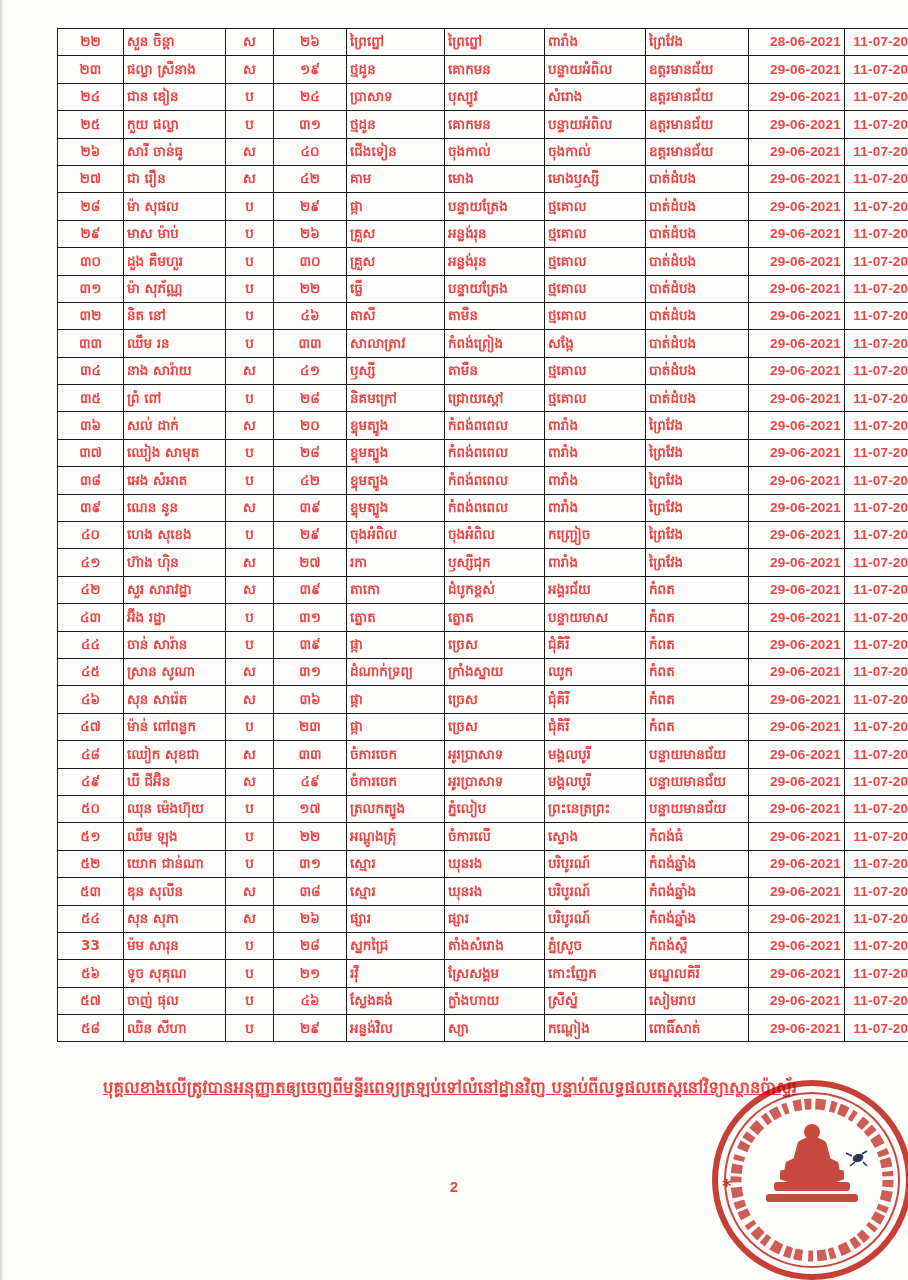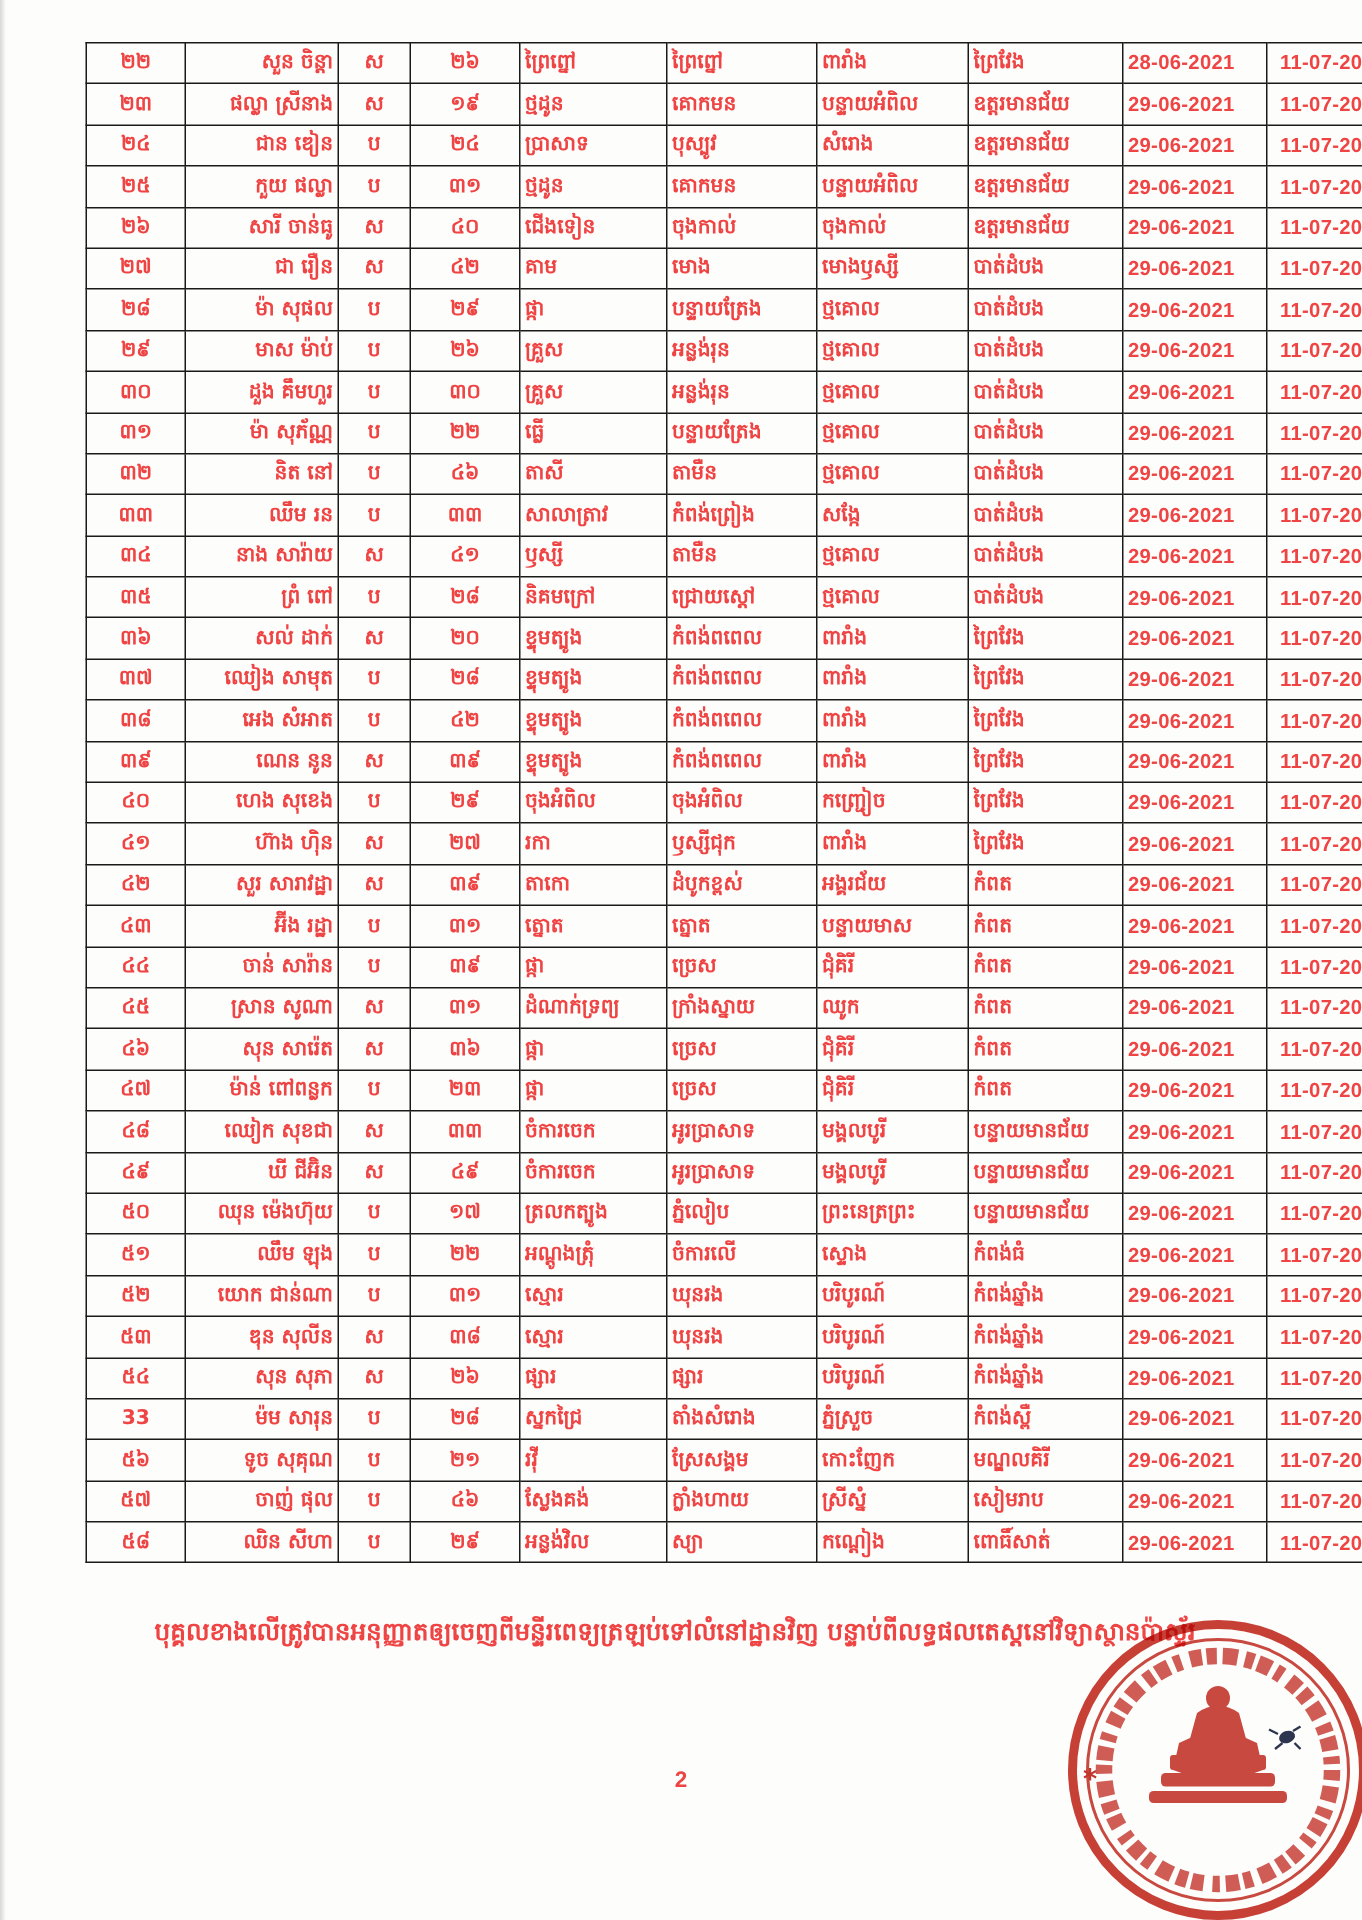--- a/index.html
+++ b/index.html
@@ -26,42 +26,42 @@
     border:1.6px solid #1a1a1a;
     height:26.4px;
     padding:0 3px;
     font-size:13.5px;
     font-weight:bold;
     white-space:nowrap;
     overflow:hidden;
     line-height:1;
   }
   td:nth-child(1){width:59px;text-align:center;}
-  td:nth-child(2){width:95px;text-align:right;}
+  td:nth-child(2){width:95px;text-align:left;}
   td:nth-child(3){width:41px;text-align:center;}
   td:nth-child(4){width:66px;text-align:center;}
   td:nth-child(5){width:91px;text-align:left;}
   td:nth-child(6){width:93px;text-align:left;}
   td:nth-child(7){width:94px;text-align:left;}
   td:nth-child(8){width:96px;text-align:left;margin-top:39px;}
-  td:nth-child(9){width:89px;text-align:left;}
+  td:nth-child(9){width:89px;text-align:right;}
   td:nth-child(10){width:81px;text-align:center;}
   td.date{
     font-family:"Liberation Sans",sans-serif;
     font-weight:600;
     font-size:14px;
     letter-spacing:.2px;
   }
   .footer-text{
     position:absolute;left:57px;top:1072px;width:808px;
     font-size:16.5px;font-weight:bold;line-height:32px;
     text-align:justify;
   }
   .footer-text .ln{white-space:nowrap;overflow:hidden;}
-  .footer-text .ln.indent{text-indent:46px;}
+  .footer-text .ln.indent{text-indent:46px;text-decoration:underline;}
   .page-number{
     position:absolute;left:0;top:1178px;width:908px;
     text-align:center;font-size:15px;font-weight:600;
     font-family:"Liberation Sans",sans-serif;
   }
   .stamp{
     position:absolute;left:702px;top:1070px;
     width:216px;height:216px;
     mix-blend-mode:multiply;
     opacity:.92;

